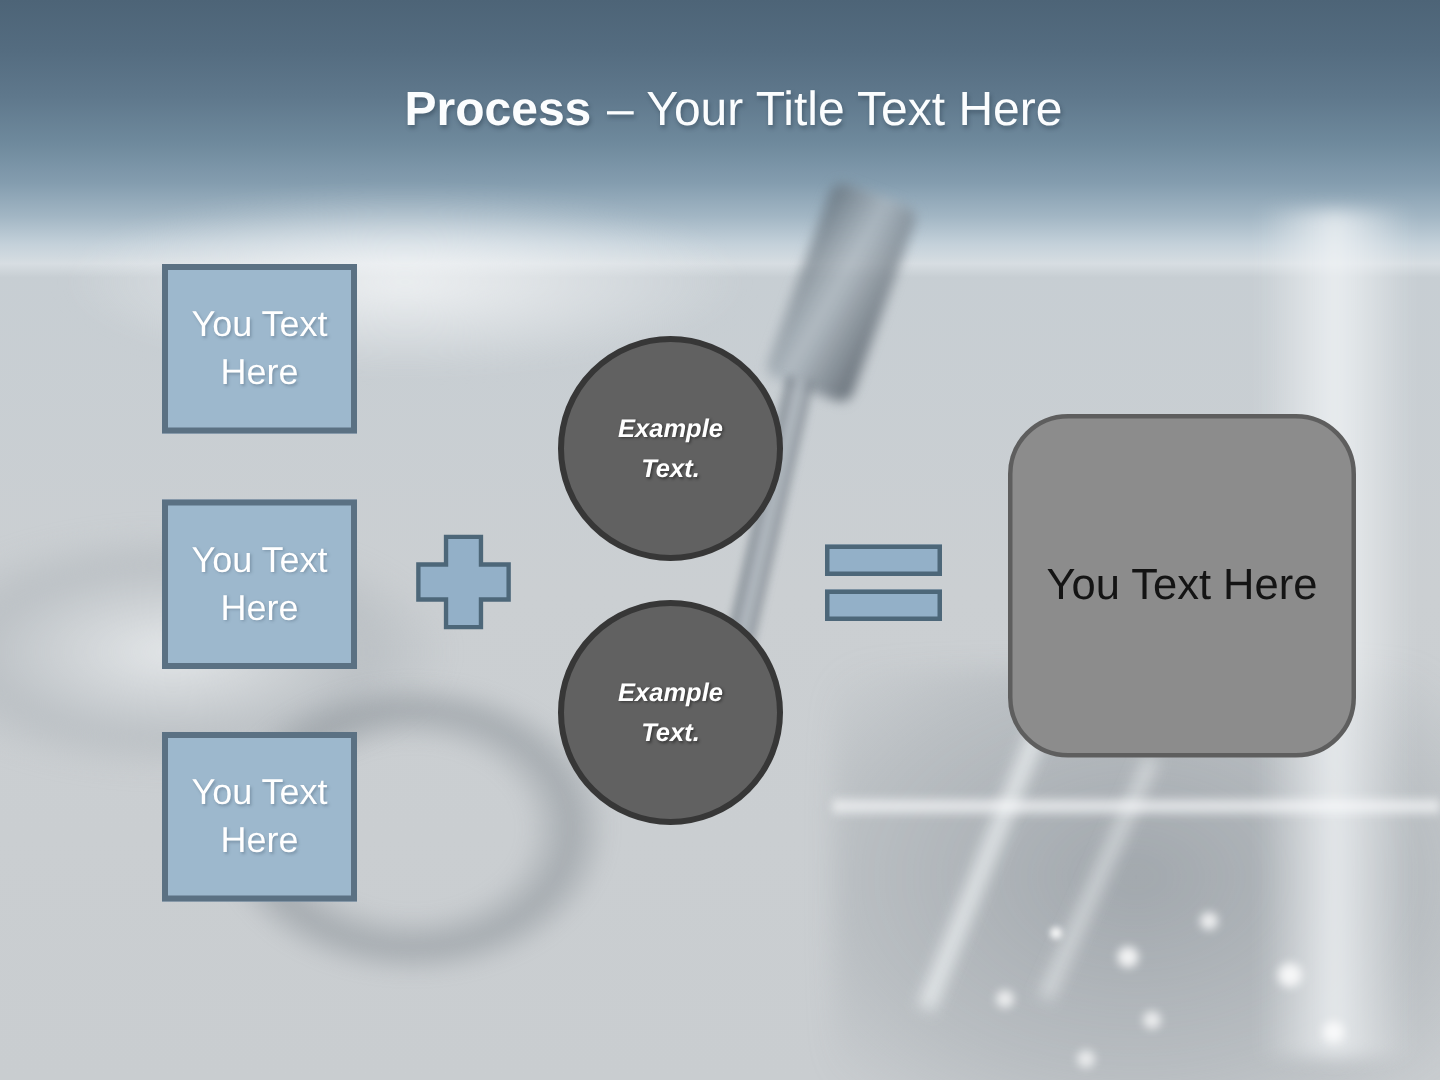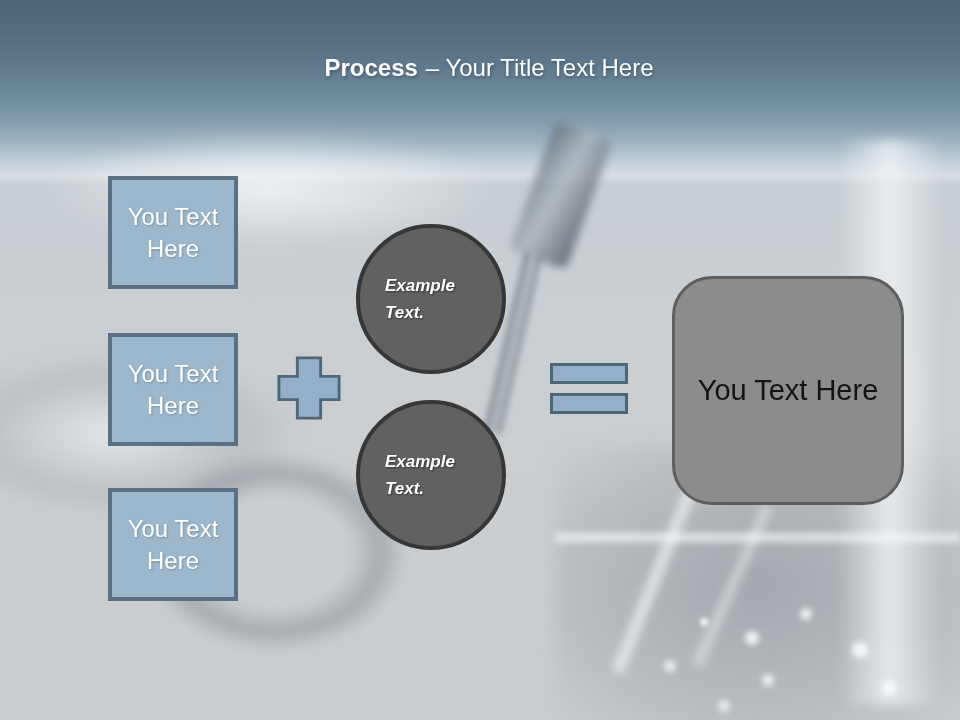--- a/index.html
+++ b/index.html
@@ -51,40 +51,40 @@
     box-shadow: 48px 16px 4px 3px rgba(255,255,255,.85),
                 102px -8px 4px 2px rgba(255,255,255,.8),
                 156px 28px 5px 4px rgba(255,255,255,.85),
                 64px 58px 4px 2px rgba(255,255,255,.75),
                 185px 66px 5px 3px rgba(255,255,255,.8),
                 -34px 44px 4px 2px rgba(255,255,255,.75),
                 20px 84px 4px 2px rgba(255,255,255,.7); }
 
   
   .title { left:0; right:0; top:54px; text-align:center; z-index:3;
-    font-size:24px; color:#fbfdfe; padding-left:18px;
+    font-size:32px; color:#fbfdfe; padding-left:18px;
     text-shadow:1px 2px 3px rgba(33,49,64,.4); }
   .title .bold { font-weight:bold; margin-right:.33em; }
 
   .inbox { left:108px; width:130px; height:113px; z-index:3;
     background:#9db8cd; border:4px solid #5b7183; box-sizing:border-box;
     display:flex; align-items:center; justify-content:center; text-align:center;
     color:#ffffff; font-size:24px; line-height:1.32;
     text-shadow:1px 1px 2px rgba(58,78,98,.35); }
   .inbox-1 { top:176px; } .inbox-2 { top:333px; } .inbox-3 { top:488px; }
 
   .plus-wrap { left:276px; top:355px; width:66px; height:66px; z-index:3; }
 
   .equals-wrap { left:550px; top:363px; width:78px; z-index:3; }
   .equals-bar { height:21px; background:#93b0c8; border:3px solid #4d6779; box-sizing:border-box; }
   .equals-bar + .equals-bar { margin-top:9px; }
 
-  .circle { left:356px; width:150px; height:150px; border-radius:50%; z-index:3;
+  .circle { left:372px; width:150px; height:150px; border-radius:50%; z-index:3;
     background:#616161; border:4px solid #373737; box-sizing:border-box;
-    display:flex; align-items:center; justify-content:center; 
+    display:flex; align-items:center; justify-content:center; text-align:center;
     color:#ffffff; font-weight:bold; font-style:italic; font-size:17px; line-height:1.6;
     text-shadow:1px 1px 2px rgba(0,0,0,.45); }
   .circle-1 { top:224px; } .circle-2 { top:400px; }
   .circle .lbl { width:92px; }
 
   .result { left:672px; top:276px; width:232px; height:229px; border-radius:40px; z-index:3;
     background:#8c8c8c; border:3px solid #5e5e5e; box-sizing:border-box;
     display:flex; align-items:center; justify-content:center;
     color:#141414; font-size:29px; }
 </style>

